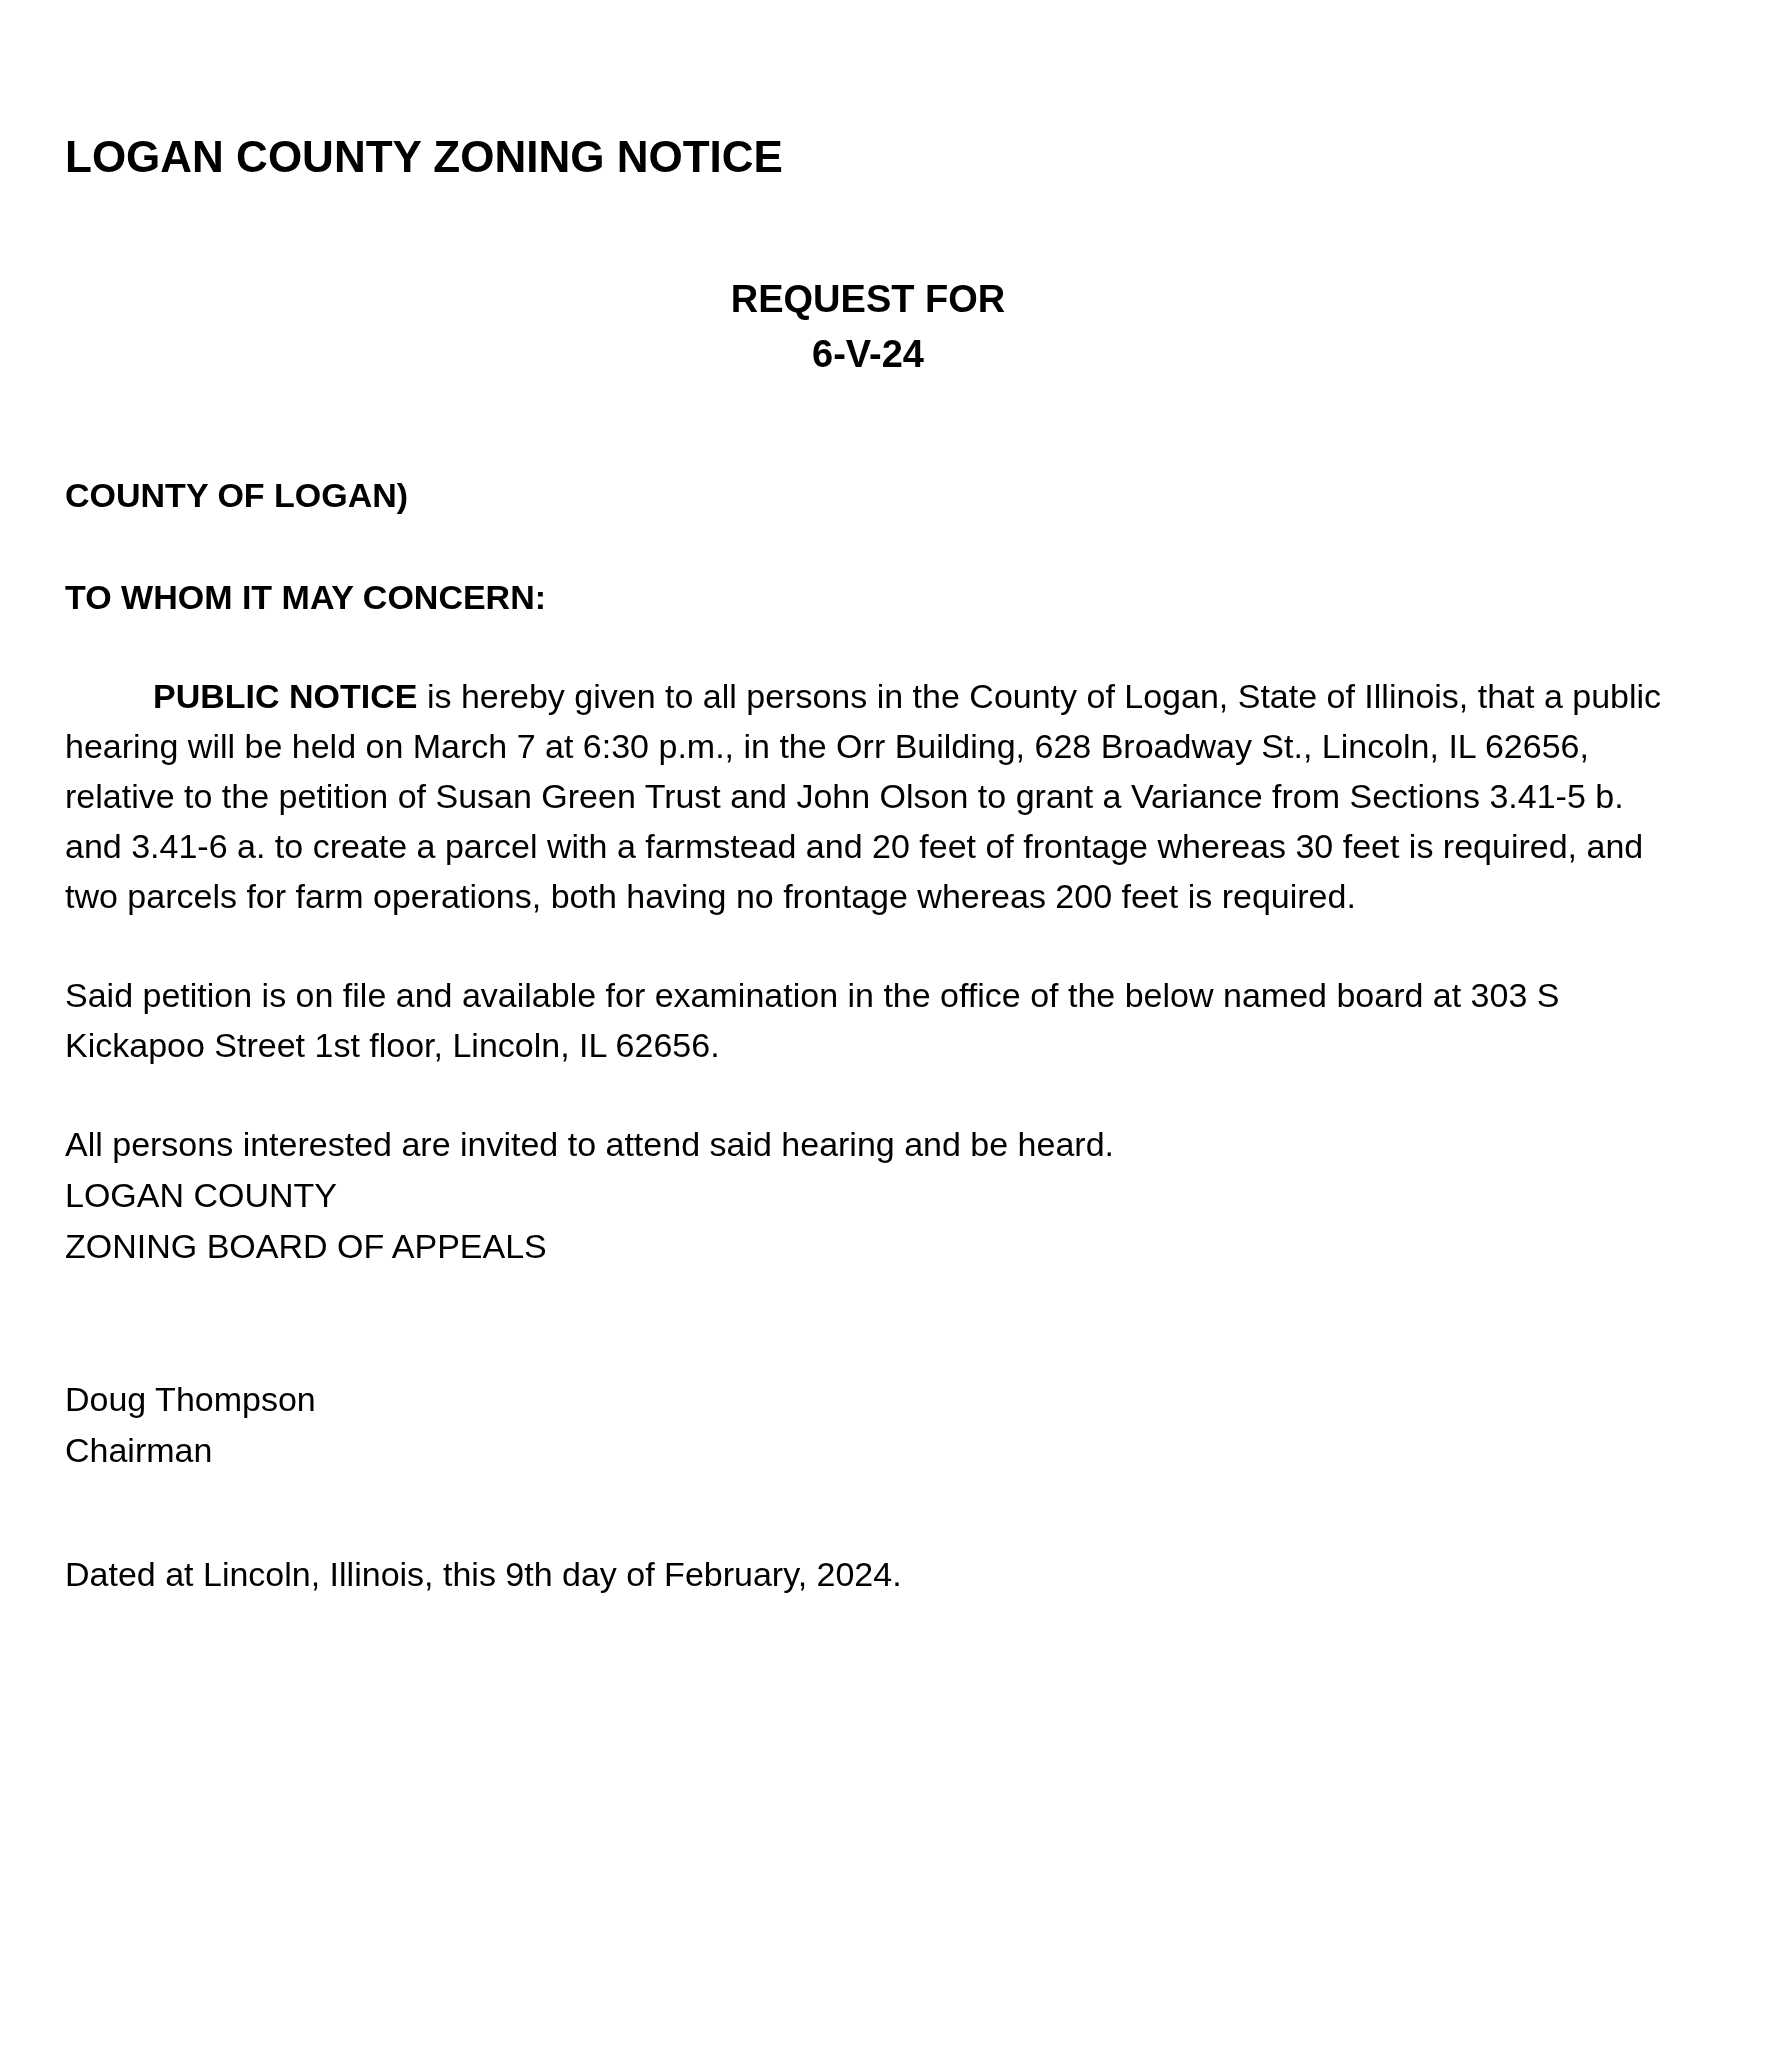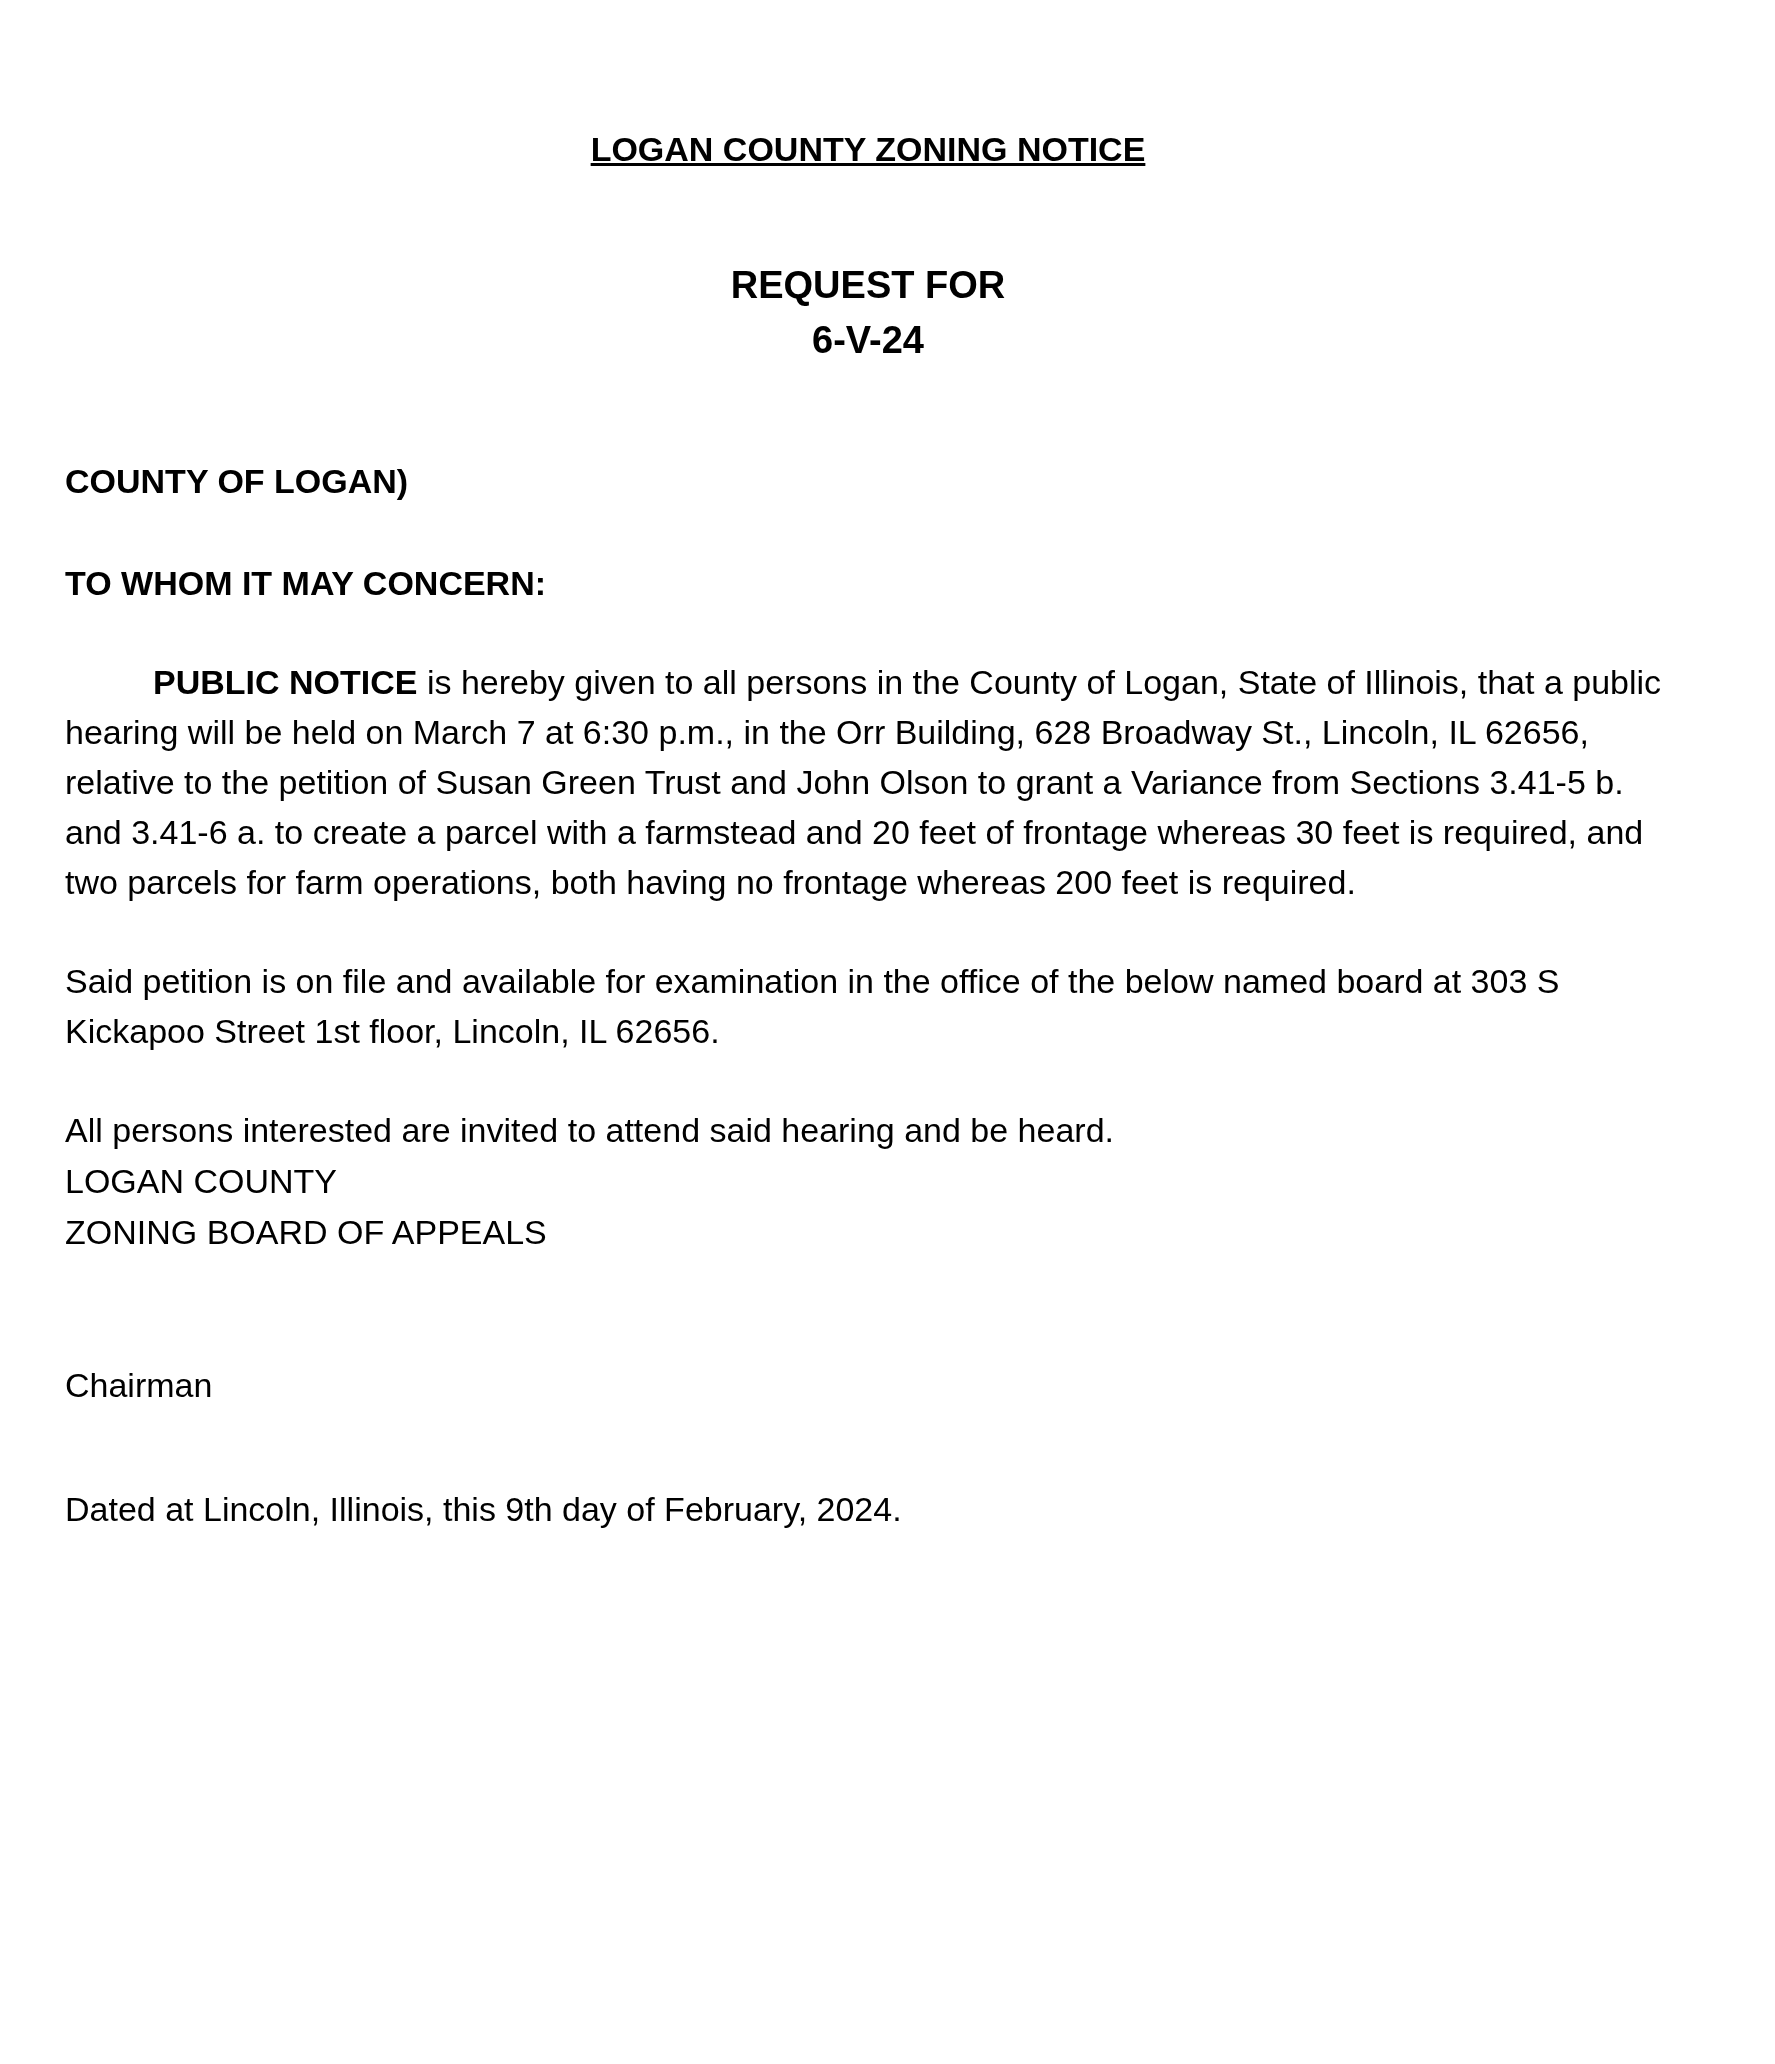--- a/index.html
+++ b/index.html
@@ -11,25 +11,23 @@
   .page {
     width: 1776px;
     min-height: 2064px;
     background: #ffffff;
     padding: 126px 105px 84px 65px;
     font-size: 34px;
     line-height: 1.47;
     position: relative;
   }
   .doc-title {
-    font-size: 34px;
+    font-size: 44px;
     font-weight: bold;
-    text-decoration: underline;
     line-height: 1.4;
-    text-align: center;
   }
   .request-block {
     margin-top: 84px;
     text-align: center;
     font-weight: bold;
     font-size: 38px;
     line-height: 1.45;
   }
   .state-block {
     margin-top: 88px;
@@ -89,19 +87,20 @@
   <p class="body-par">Said petition is on file and available for examination in the office of the below named board at 303 S Kickapoo Street 1st floor, Lincoln, IL 62656.</p>
 
   <p class="body-par">All persons interested are invited to attend said hearing and be heard.</p>
 
   <div class="board-block">
     <div>LOGAN COUNTY</div>
     <div>ZONING BOARD OF APPEALS</div>
   </div>
 
   <div class="signature-block">
+    <div>Doug Thompson</div>
     <div>Chairman</div>
   </div>
 
   <p class="dated-line">Dated at Lincoln, Illinois, this 9th day of February, 2024.</p>
 
 </div>
 
 
 </body></html>

